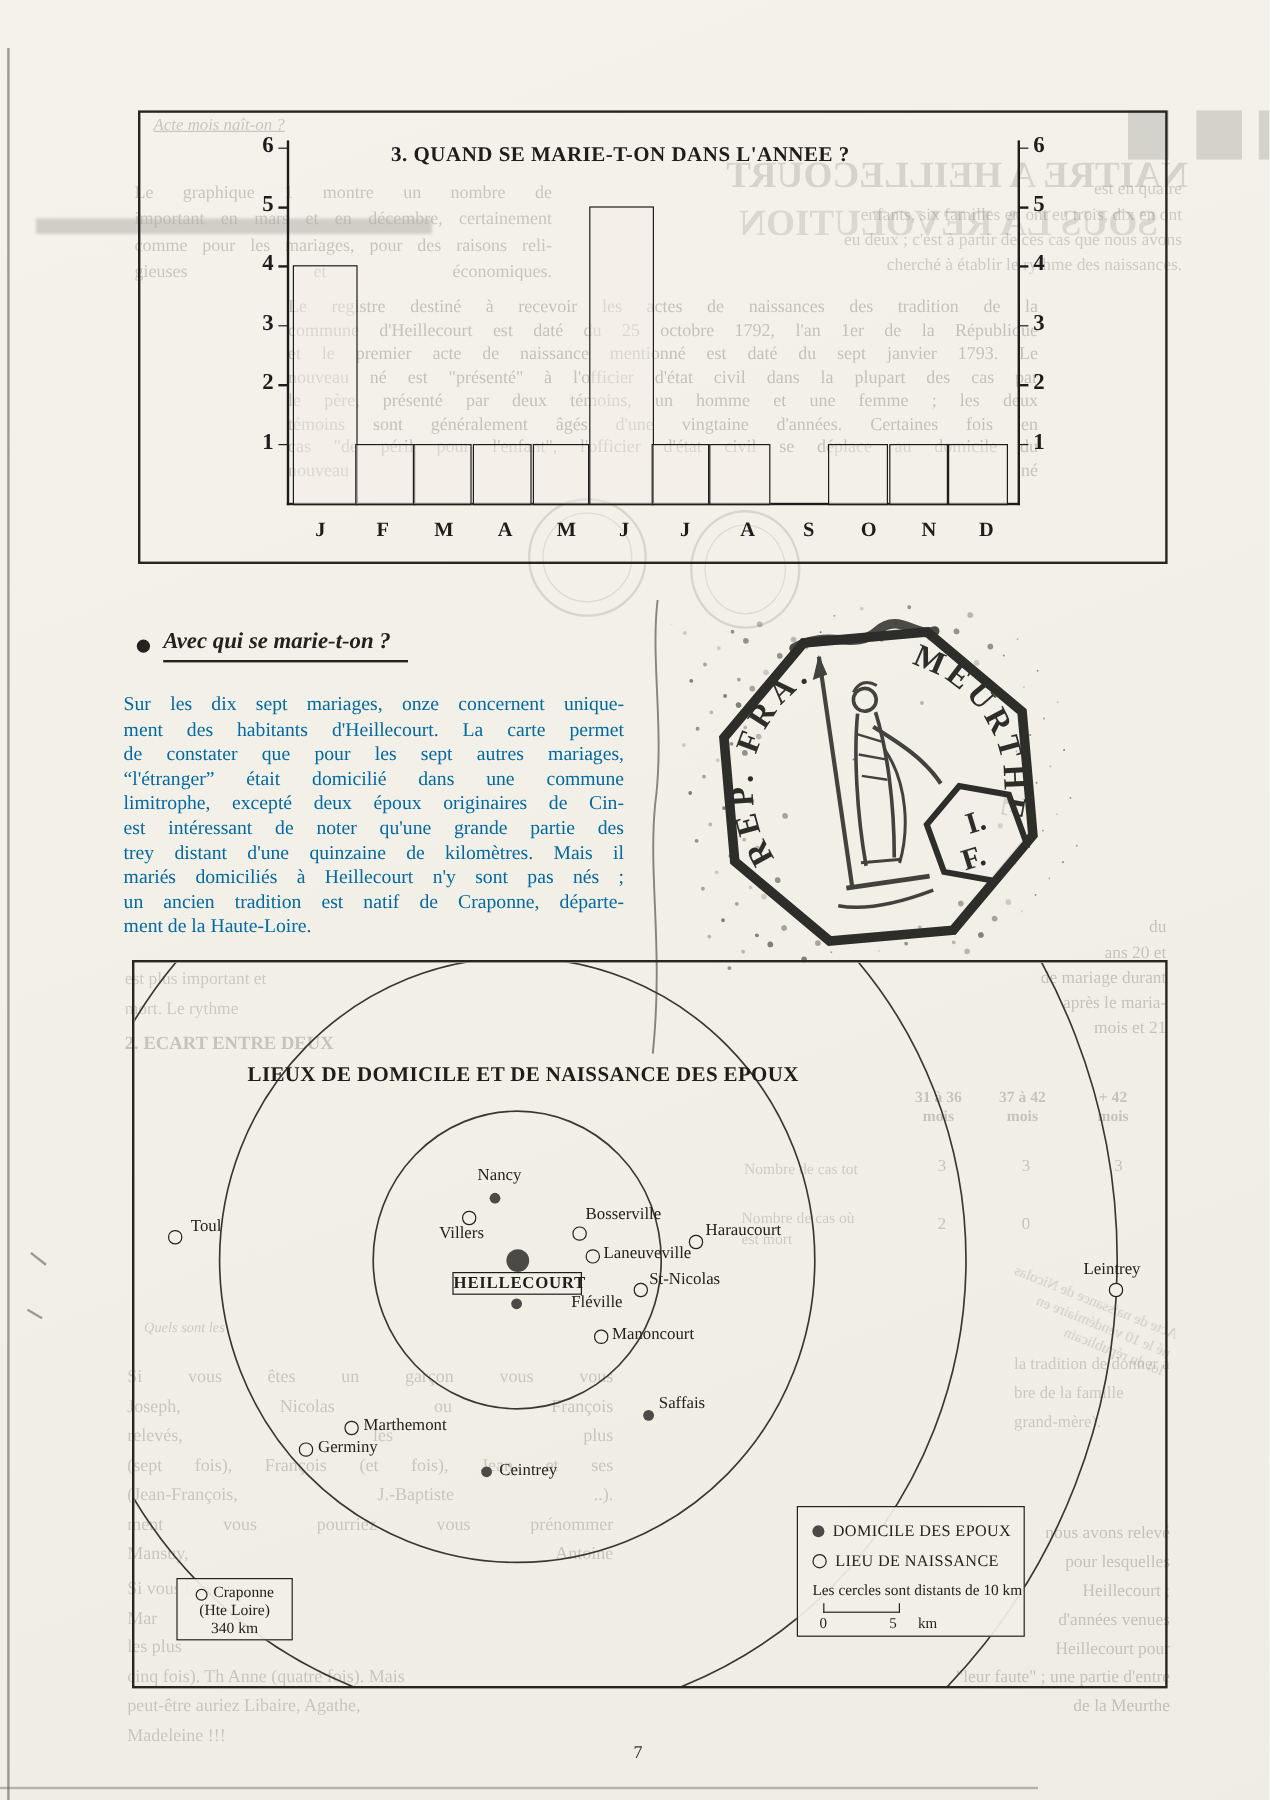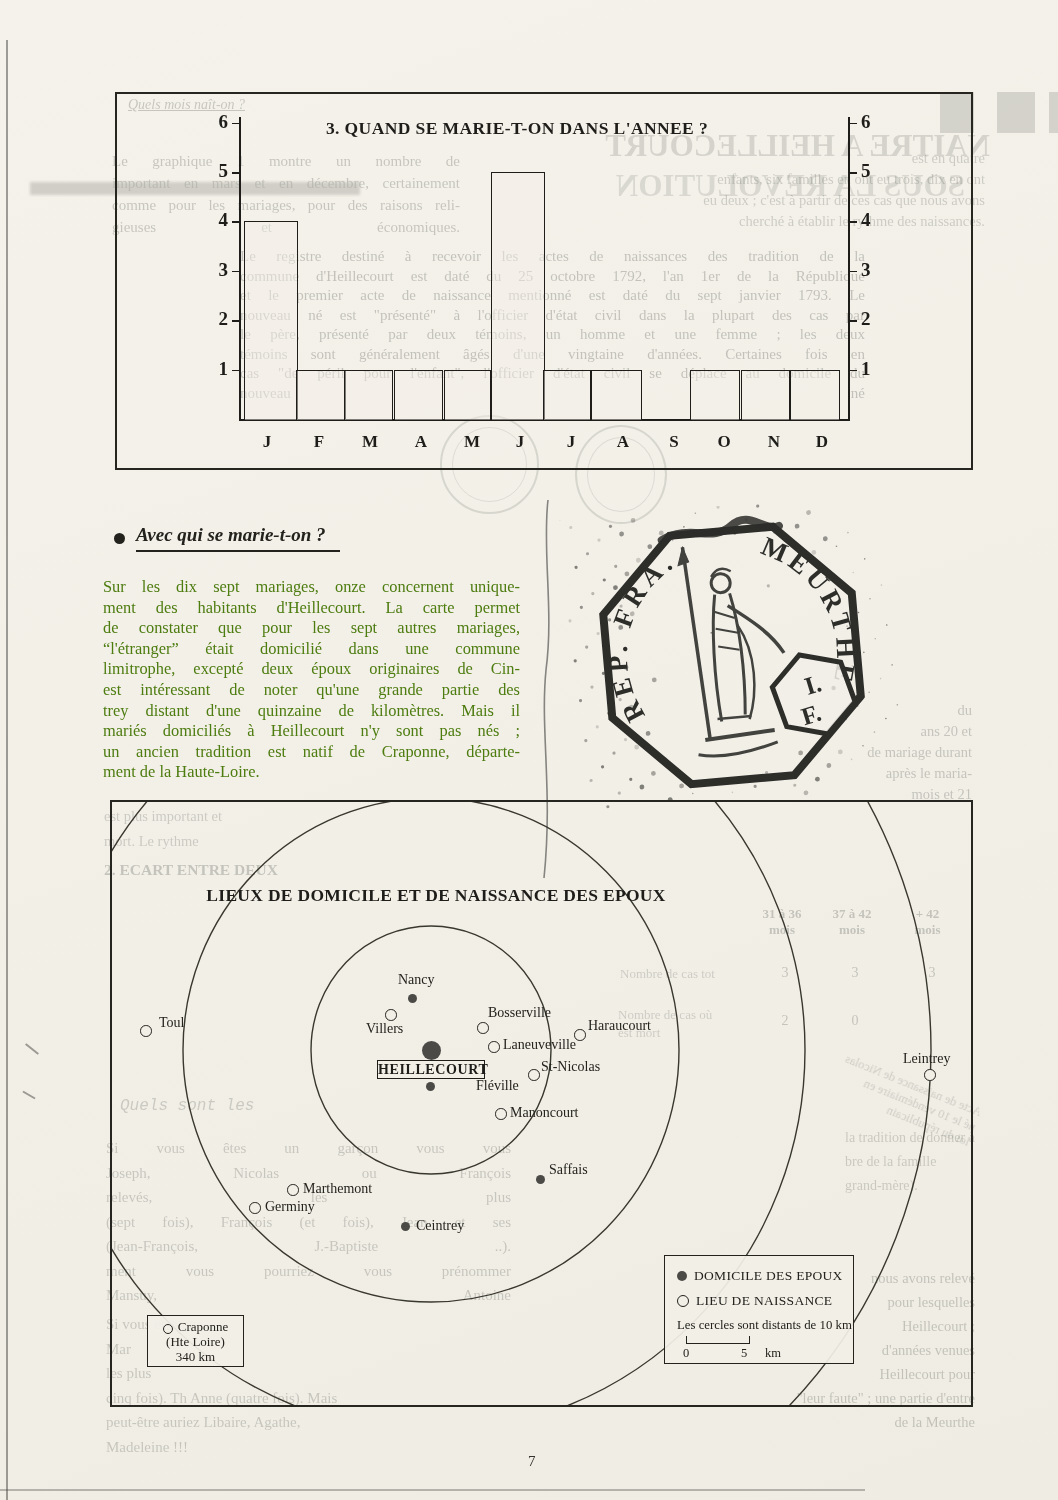--- a/index.html
+++ b/index.html
@@ -16,21 +16,21 @@
   
   .bar{position:absolute;border:1.6px solid #1e1d19;background:rgba(243,240,232,0.45);z-index:4;}
   .axis{position:absolute;background:#1e1d19;z-index:4;}
   .ticklab{position:absolute;font-weight:bold;font-size:19px;color:#1e1d19;z-index:4;}
   .monthlab{position:absolute;font-weight:bold;font-size:17px;color:#1e1d19;text-align:center;z-index:4;}
   .charttitle{position:absolute;font-weight:bold;font-size:17.5px;letter-spacing:.4px;color:#1e1d19;text-align:center;z-index:4;}
   
   .bullet{position:absolute;width:11px;height:11px;border-radius:50%;background:#23221d;z-index:3;}
   .sechead{position:absolute;font-size:19px;font-weight:bold;font-style:italic;color:#23221d;z-index:3;
            border-bottom:2.6px solid #23221d;padding-bottom:4px;padding-right:14px;}
-  .para{position:absolute;font-size:16.4px;line-height:20.6px;color:#4d7c0f;z-index:3;}
+  .para{position:absolute;font-size:16.4px;line-height:20.6px;color:#0369a1;z-index:3;}
   .para div{text-align:justify;text-align-last:justify;}
   .para div.last{text-align-last:left;}
   
   .maptitle{position:absolute;font-weight:bold;font-size:17.5px;letter-spacing:.3px;color:#1e1d19;text-align:center;z-index:5;}
   .town-dot{position:absolute;border-radius:50%;z-index:6;}
   .dot-fill{background:#4b4a46;}
   .dot-open{background:#f2efe7;border:1.7px solid #23221d;}
   .town-label{position:absolute;font-size:14px;color:#23221d;white-space:nowrap;z-index:6;}
   .hcourt-box{position:absolute;border:1.8px solid #1e1d19;background:rgba(242,239,231,.92);
               font-weight:bold;font-size:14px;letter-spacing:.6px;text-align:center;z-index:7;color:#1e1d19;}
@@ -56,21 +56,21 @@
 <div class="graybox" style="left:997px;top:92px;width:38px;height:41px;"></div>
 <div class="graybox" style="left:1049px;top:92px;width:9px;height:41px;"></div>
 <div class="edgeline" style="left:24px;top:1048px;width:16px;height:2px;transform:rotate(38deg);"></div>
 <div class="edgeline" style="left:22px;top:1094px;width:14px;height:2px;transform:rotate(30deg);"></div>
 <div class="edgeline" style="left:0;top:1489px;width:865px;height:2px;opacity:.35;"></div>
 <div class="seal" style="left:440px;top:415px;width:95px;height:95px;"></div>
 <div class="seal" style="left:575px;top:425px;width:88px;height:95px;"></div>
 
 <div id="bleed-layer">
     <div class="bleed" style="left: 128px; top: 96px; width: 230px; font-size: 14px; line-height: 18.2px; opacity: 0.3; font-style: italic;">
-      <div style="text-decoration: underline;">Quels mois naît-on ?</div>
+      <div style="text-decoration: underline;">Acte mois naît-on ?</div>
     </div>
     <div class="bleed just" style="left: 112px; top: 150px; width: 348px; font-size: 15px; line-height: 22px; opacity: 0.3;">
       <div>Le graphique 1 montre un nombre de</div>
       <div>important en mars et en décembre, certainement</div>
       <div>comme pour les mariages, pour des raisons reli-</div>
       <div>gieuses et économiques.</div>
     </div>
     <div class="bleed" style="left: 545px; top: 126px; width: 445px; font-size: 31px; line-height: 40.3px; opacity: 0.2; font-weight: bold; transform: scaleX(-1);">
       <div>NAITRE A HEILLECOURT</div>
     </div>
@@ -86,21 +86,21 @@
     <div class="bleed just" style="left: 240px; top: 247px; width: 625px; font-size: 15px; line-height: 19.5px; opacity: 0.32;">
       <div>Le registre destiné à recevoir les actes de naissances des tradition de la</div>
       <div>commune d'Heillecourt est daté du 25 octobre 1792, l'an 1er de la République</div>
       <div>et le premier acte de naissance mentionné est daté du sept janvier 1793. Le</div>
       <div>nouveau né est "présenté" à l'officier d'état civil dans la plupart des cas par</div>
       <div>le père, présenté par deux témoins, un homme et une femme ; les deux</div>
       <div>témoins sont généralement âgés d'une vingtaine d'années. Certaines fois en</div>
       <div>cas "de péril pour l'enfant", l'officier d'état civil se déplace au domicile du</div>
       <div>nouveau né</div>
     </div>
-    <div class="bleed" style="left: 700px; top: 700px; width: 272px; font-size: 14.5px; line-height: 21px; opacity: 0.3; text-align: right;">
+    <div class="bleed" style="left: 700px; top: 763px; width: 272px; font-size: 14.5px; line-height: 21px; opacity: 0.3; text-align: right;">
       <div>du</div>
       <div>ans 20 et</div>
       <div>de mariage durant</div>
       <div>après le maria-</div>
       <div>mois et 21</div>
     </div>
     <div class="bleed" style="left: 104px; top: 804px; width: 430px; font-size: 14.5px; line-height: 25px; opacity: 0.26;">
       <div>est plus important et</div>
       <div>mort. Le rythme</div>
     </div>
@@ -134,21 +134,21 @@
     <div class="bleed" style="left: 618px; top: 1006px; width: 160px; font-size: 13px; line-height: 18px; opacity: 0.24;">
       <div>Nombre de cas où</div>
       <div>est mort</div>
     </div>
     <div class="bleed" style="left: 775px; top: 1012px; width: 20px; font-size: 14px; line-height: 18.2px; opacity: 0.3; text-align: center;">
       <div>2</div>
     </div>
     <div class="bleed" style="left: 845px; top: 1012px; width: 20px; font-size: 14px; line-height: 18.2px; opacity: 0.3; text-align: center;">
       <div>0</div>
     </div>
-    <div class="bleed" style="left: 120px; top: 1097px; width: 200px; font-size: 16px; line-height: 18.2px; opacity: 0.26; font-style: italic; font-family: Liberation Mono, monospace;">
+    <div class="bleed" style="left: 120px; top: 1097px; width: 200px; font-size: 12px; line-height: 18.2px; opacity: 0.26; font-style: italic;">
       <div>Quels sont les</div>
     </div>
     <div class="bleed just" style="left: 106px; top: 1136px; width: 405px; font-size: 15px; line-height: 24.5px; opacity: 0.28;">
       <div>Si vous êtes un garçon vous vous</div>
       <div>Joseph, Nicolas ou François</div>
       <div>relevés, les plus</div>
       <div>(sept fois), François (et fois), Jean et ses</div>
       <div>(Jean-François, J.-Baptiste ..).</div>
       <div>ment vous pourriez vous prénommer</div>
       <div>Mansuy, Antoine</div>

